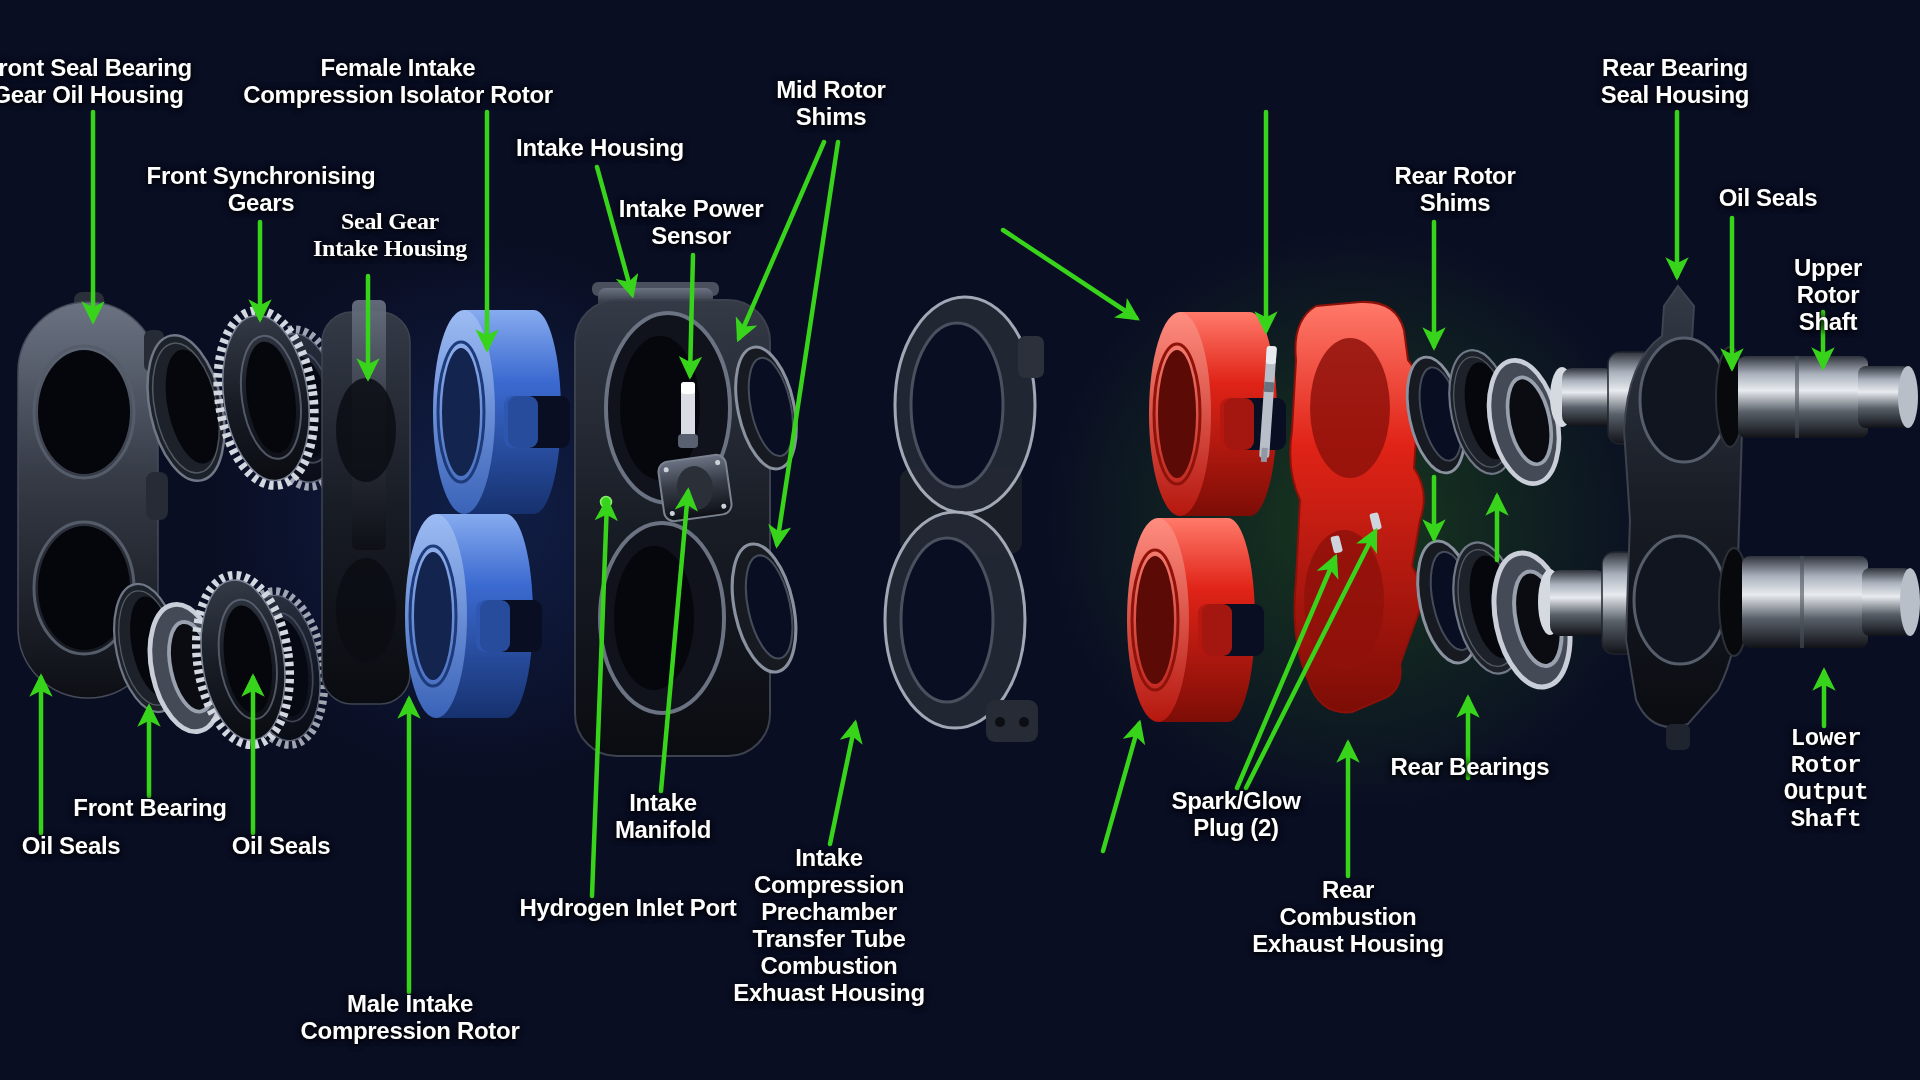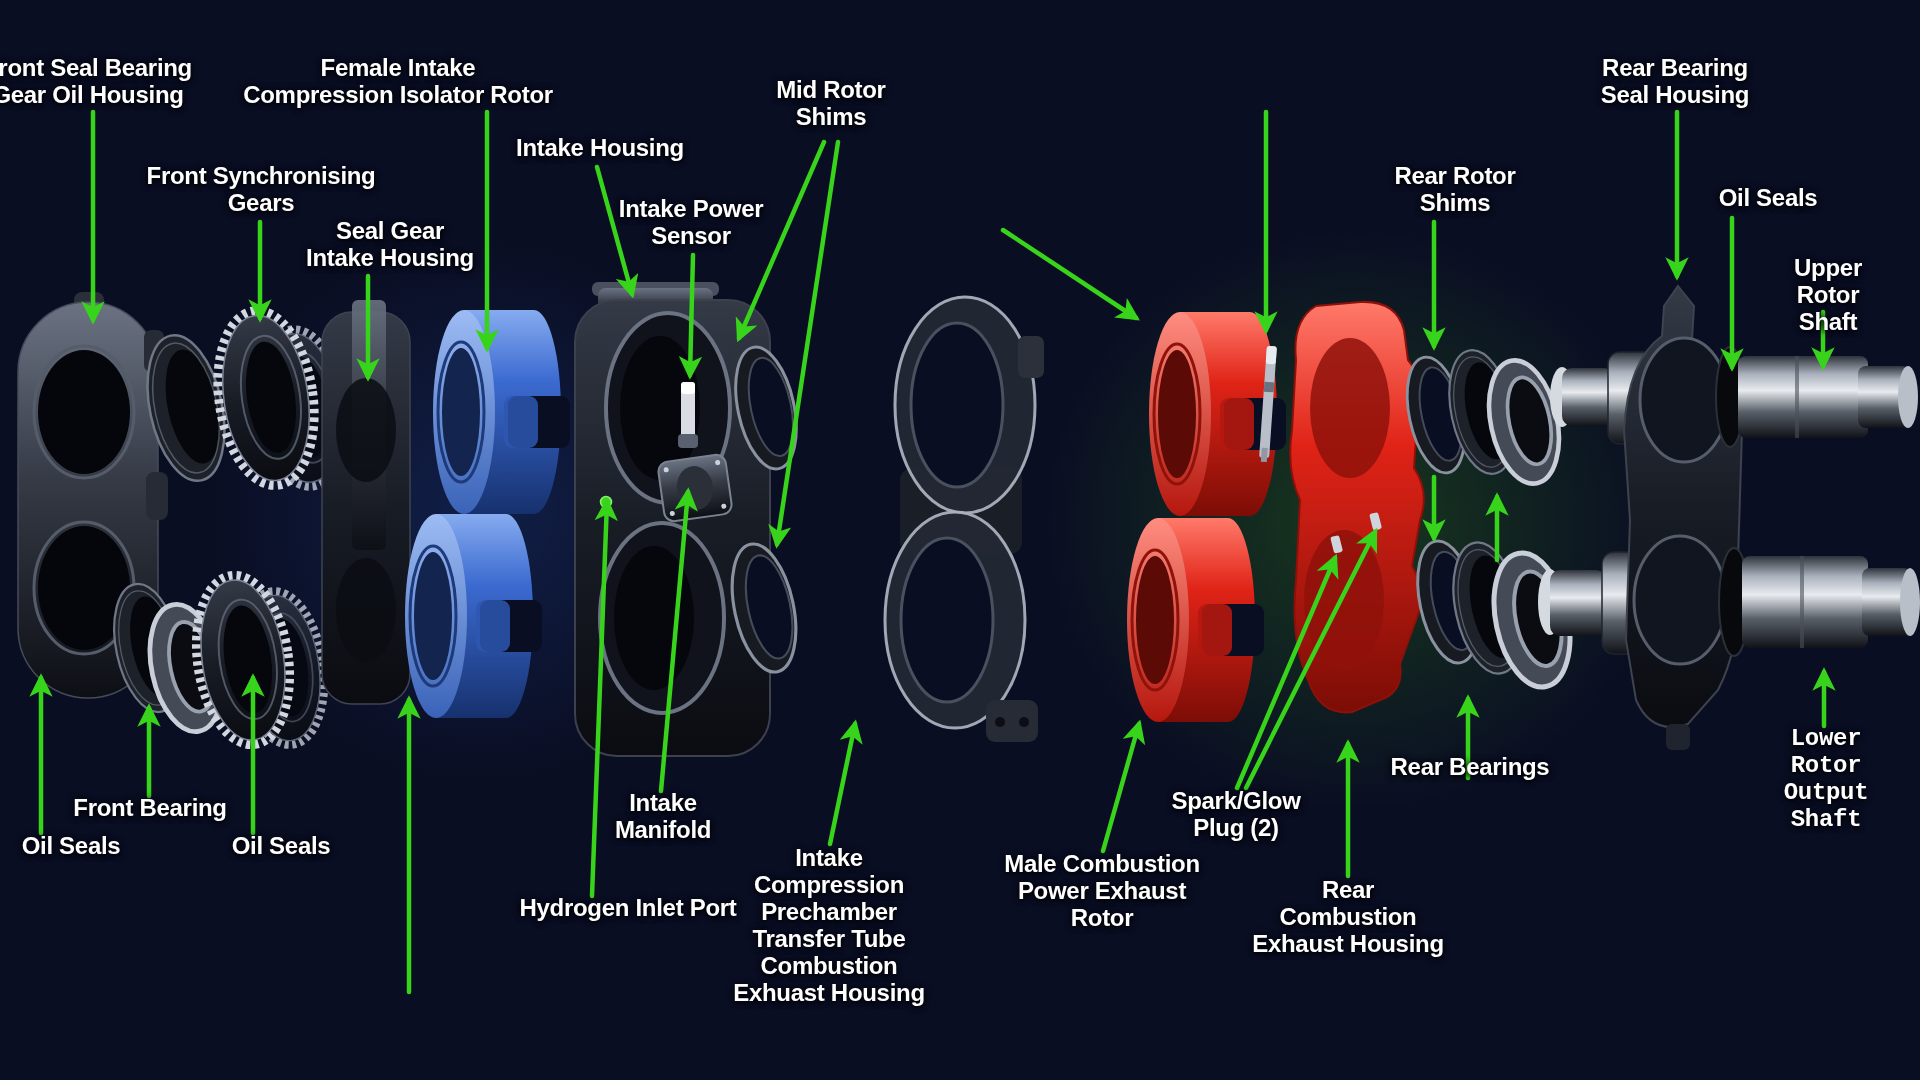--- a/index.html
+++ b/index.html
@@ -269,51 +269,50 @@
     <line class="arrow" x1="1468" y1="778" x2="1468" y2="699" marker-end="url(#ah)" stroke="#38d41c"></line>
     <line class="arrow" x1="1497" y1="560" x2="1497" y2="497" marker-end="url(#ah)" stroke="#38d41c"></line>
     <line class="arrow" x1="1824" y1="726" x2="1824" y2="672" marker-end="url(#ah)" stroke="#38d41c"></line>
   </g>
 </svg>
 
   <div class="lbl" style="left:88px;top:54px;"><span>Front Seal Bearing
 Gear Oil Housing</span></div>
   <div class="lbl" style="left:261px;top:162px;"><span>Front Synchronising
 Gears</span></div>
-  <div class="lbl" style="left:390px;top:217px;"><span>Seal Gear
+  <div class="lbl" style="left:390px;top:208px;font-family:Liberation Serif, serif;"><span>Seal Gear
 Intake Housing</span></div>
   <div class="lbl" style="left:398px;top:54px;"><span>Female Intake
 Compression Isolator Rotor</span></div>
   <div class="lbl" style="left:600px;top:134px;"><span>Intake Housing</span></div>
   <div class="lbl" style="left:691px;top:195px;"><span>Intake Power
 Sensor</span></div>
   <div class="lbl" style="left:831px;top:76px;"><span>Mid Rotor
 Shims</span></div>
   <div class="lbl" style="left:1431px;top:162px;margin-left:24px;"><span>Rear Rotor
 Shims</span></div>
   <div class="lbl" style="left:1675px;top:54px;"><span>Rear Bearing
 Seal Housing</span></div>
   <div class="lbl" style="left:1768px;top:184px;"><span>Oil Seals</span></div>
   <div class="lbl" style="left:1828px;top:254px;"><span>Upper Rotor
 Shaft</span></div>
   <div class="lbl" style="left:71px;top:832px;"><span>Oil Seals</span></div>
   <div class="lbl" style="left:150px;top:794px;"><span>Front Bearing</span></div>
   <div class="lbl" style="left:281px;top:832px;"><span>Oil Seals</span></div>
+  <div class="lbl" style="left:410px;top:990px;"><span>Male Intake
+Compression Rotor</span></div>
   <div class="lbl" style="left:628px;top:894px;"><span>Hydrogen Inlet Port</span></div>
   <div class="lbl" style="left:663px;top:789px;"><span>Intake
 Manifold</span></div>
   <div class="lbl" style="left:829px;top:844px;"><span>Intake
 Compression
 Prechamber
 Transfer Tube
 Combustion
 Exhuast Housing</span></div>
-  <div class="lbl" style="left:1102px;top:850px;"><span>Male Combustion
-Power Exhaust
-Rotor</span></div>
   <div class="lbl" style="left:1236px;top:787px;"><span>Spark/Glow
 Plug (2)</span></div>
   <div class="lbl" style="left:1348px;top:876px;"><span>Rear
 Combustion
 Exhaust Housing</span></div>
   <div class="lbl" style="left:1470px;top:743px;margin-top:10px;"><span>Rear Bearings</span></div>
   <div class="lbl" style="left:1826px;top:725px;font-family:Liberation Mono, monospace;"><span>Lower Rotor
 Output Shaft</span></div>
 </div>
 

